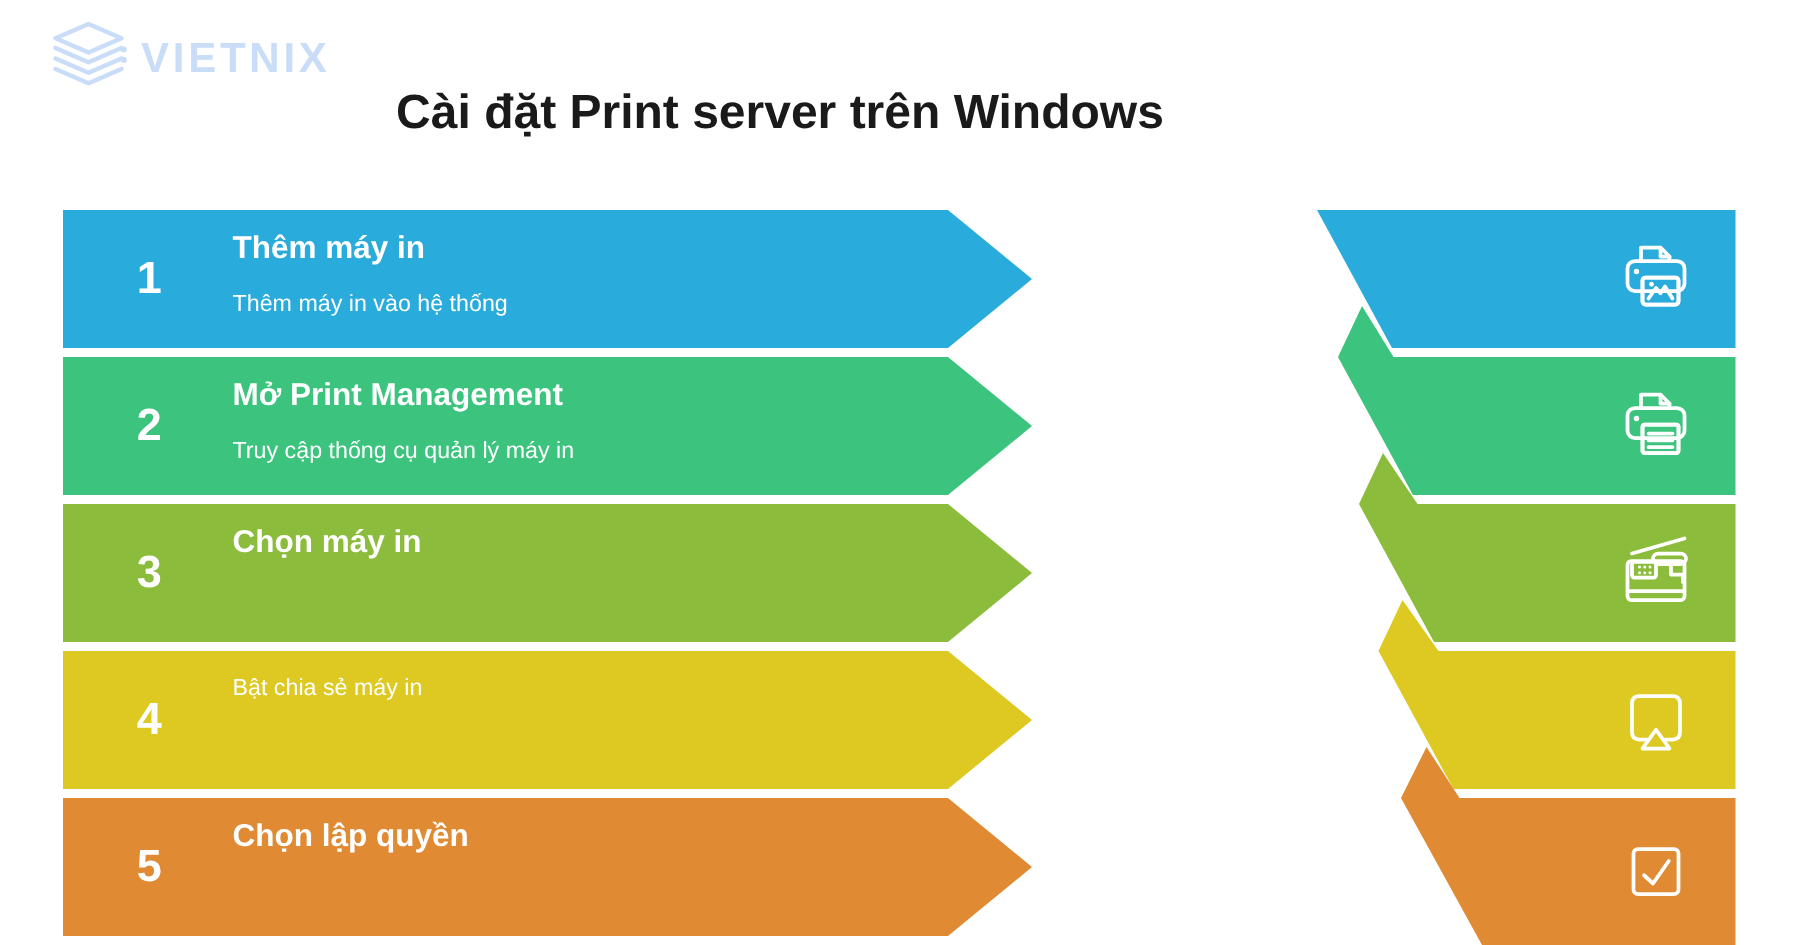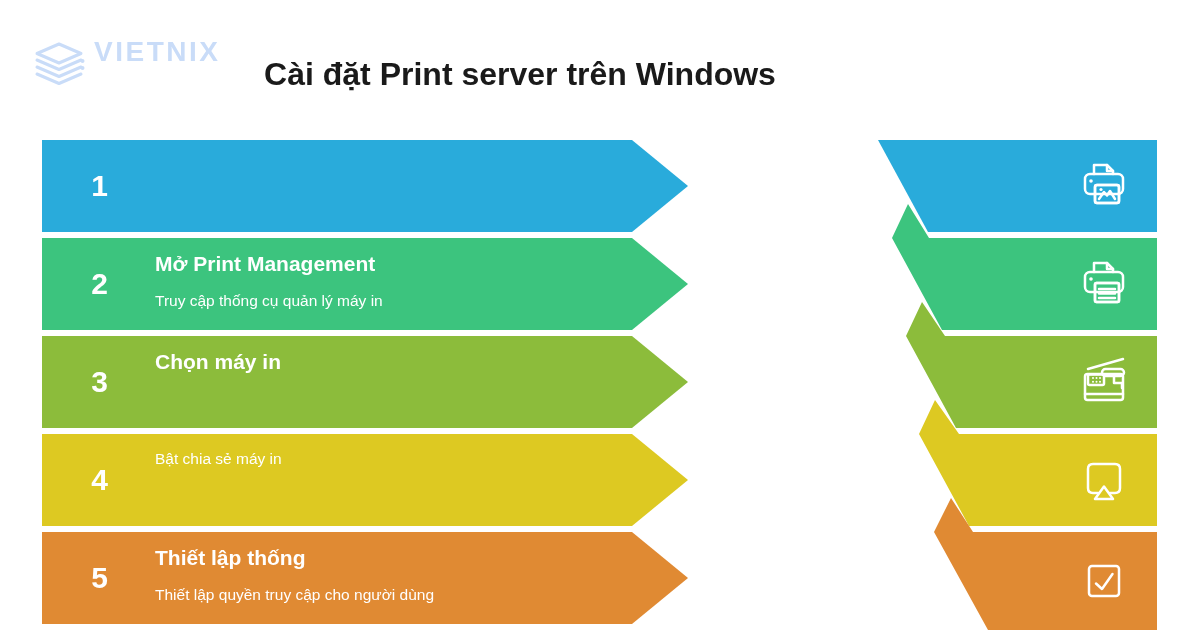--- a/index.html
+++ b/index.html
@@ -2,21 +2,21 @@
 <html><head>
 <meta charset="utf-8">
 <style>
   html,body{margin:0;padding:0;}
   body{
     width:1200px;height:630px;position:relative;overflow:hidden;
     background:#ffffff;
     font-family:"Liberation Sans", sans-serif;
   }
   
-  .logo{position:absolute;left:28px;top:40px;display:flex;align-items:flex-start;}
+  .logo{position:absolute;left:28px;top:12px;display:flex;align-items:center;}
   .logo svg{width:62px;height:58px;}
   .logo-text{font-size:28px;font-weight:bold;letter-spacing:2.5px;margin-left:4px;margin-top:-4px;}
   .page-title{
     position:absolute;left:0;top:56px;width:1040px;text-align:center;
     font-size:32px;font-weight:bold;color:#1a1a1a;
   }
   
   .step-banner{
     position:absolute;left:42px;width:646px;height:92px;
     clip-path:polygon(0 0,590px 0,646px 46px,590px 92px,0 92px);
@@ -55,20 +55,24 @@
       <circle cx="54.5" cy="28" r="2"></circle>
     </g>
   </svg>
   <span class="logo-text" style="color: rgb(201, 220, 248);">VIETNIX</span>
 </div>
 
 <div class="page-title">Cài đặt Print server trên Windows</div>
 
 <div class="step-banner t1" style="background-color: rgb(41, 171, 219);">
   <div class="step-number">1</div>
+  <div class="step-text">
+    <div class="step-title">Thêm máy in</div>
+    <div class="step-subtitle">Thêm máy in vào hệ thống</div>
+  </div>
 </div>
 <div class="step-banner t2" style="background-color: rgb(60, 196, 126);">
   <div class="step-number">2</div>
   <div class="step-text">
     <div class="step-title">Mở Print Management</div>
     <div class="step-subtitle">Truy cập thống cụ quản lý máy in</div>
   </div>
 </div>
 <div class="step-banner t3" style="background-color: rgb(140, 188, 59);">
   <div class="step-number">3</div>
@@ -78,22 +82,21 @@
 </div>
 <div class="step-banner t4" style="background-color: rgb(221, 201, 34);">
   <div class="step-number">4</div>
   <div class="step-text">
     <div class="step-subtitle">Bật chia sẻ máy in</div>
   </div>
 </div>
 <div class="step-banner t5" style="background-color: rgb(224, 138, 51);">
   <div class="step-number">5</div>
   <div class="step-text">
-    <div class="step-title">Thiết lập thống</div>
-    <div class="step-subtitle">Thiết lập quyền truy cập cho người dùng</div>
+    <div class="step-title">Chọn lập quyền</div>
   </div>
 </div>
 
 <svg class="right-ribbons" viewBox="0 0 360 500">
   <polygon points="38,10 317,10 317,102 88,102" fill="#29abdb"></polygon>
   <polygon points="52,108 68,74 89,108 317,108 317,200 102,200" fill="#3cc47e"></polygon>
   <polygon points="66,206 82,172 105,206 317,206 317,298 116,298" fill="#8cbc3b"></polygon>
   <polygon points="79,304 95,270 119,304 317,304 317,396 129,396" fill="#ddc922"></polygon>
   <polygon points="94,402 111,368 133,402 317,402 317,500 148,500" fill="#e08a33"></polygon>
 </svg>

